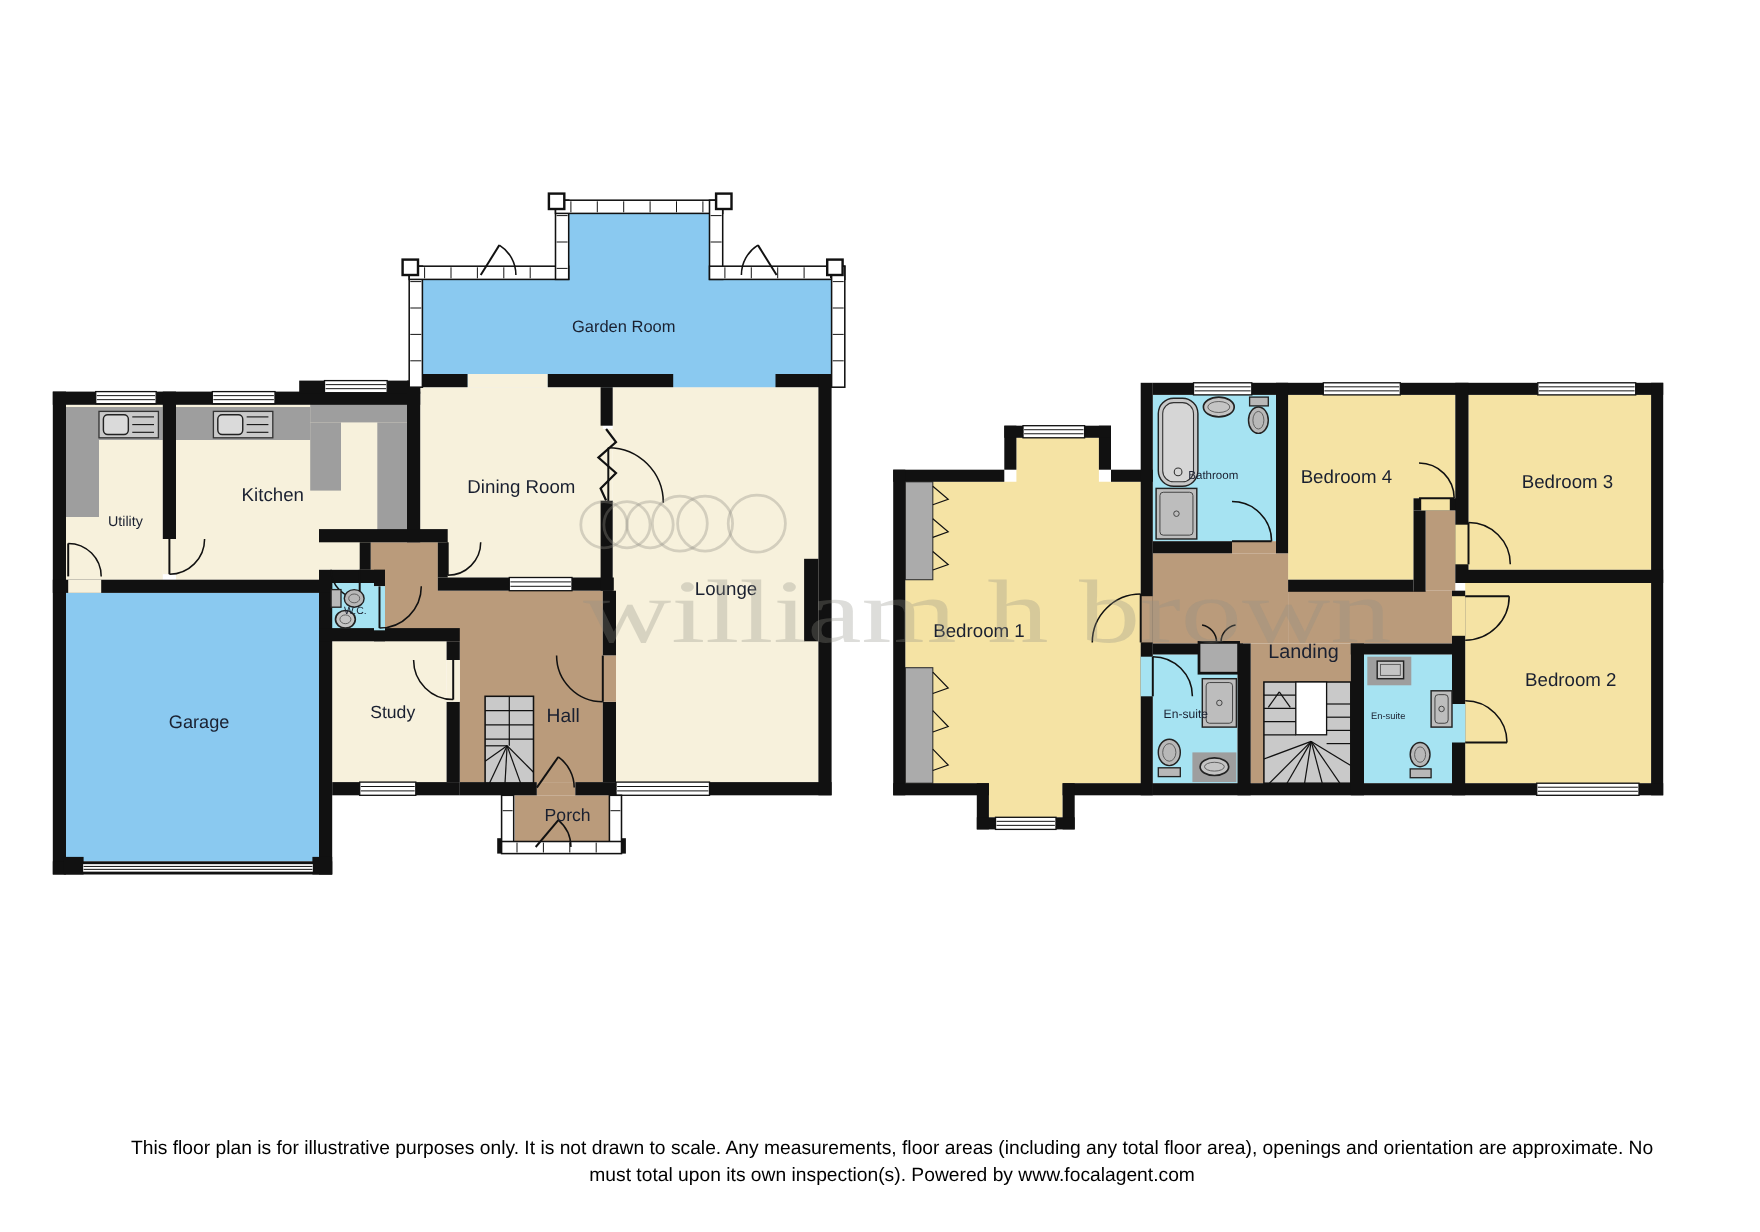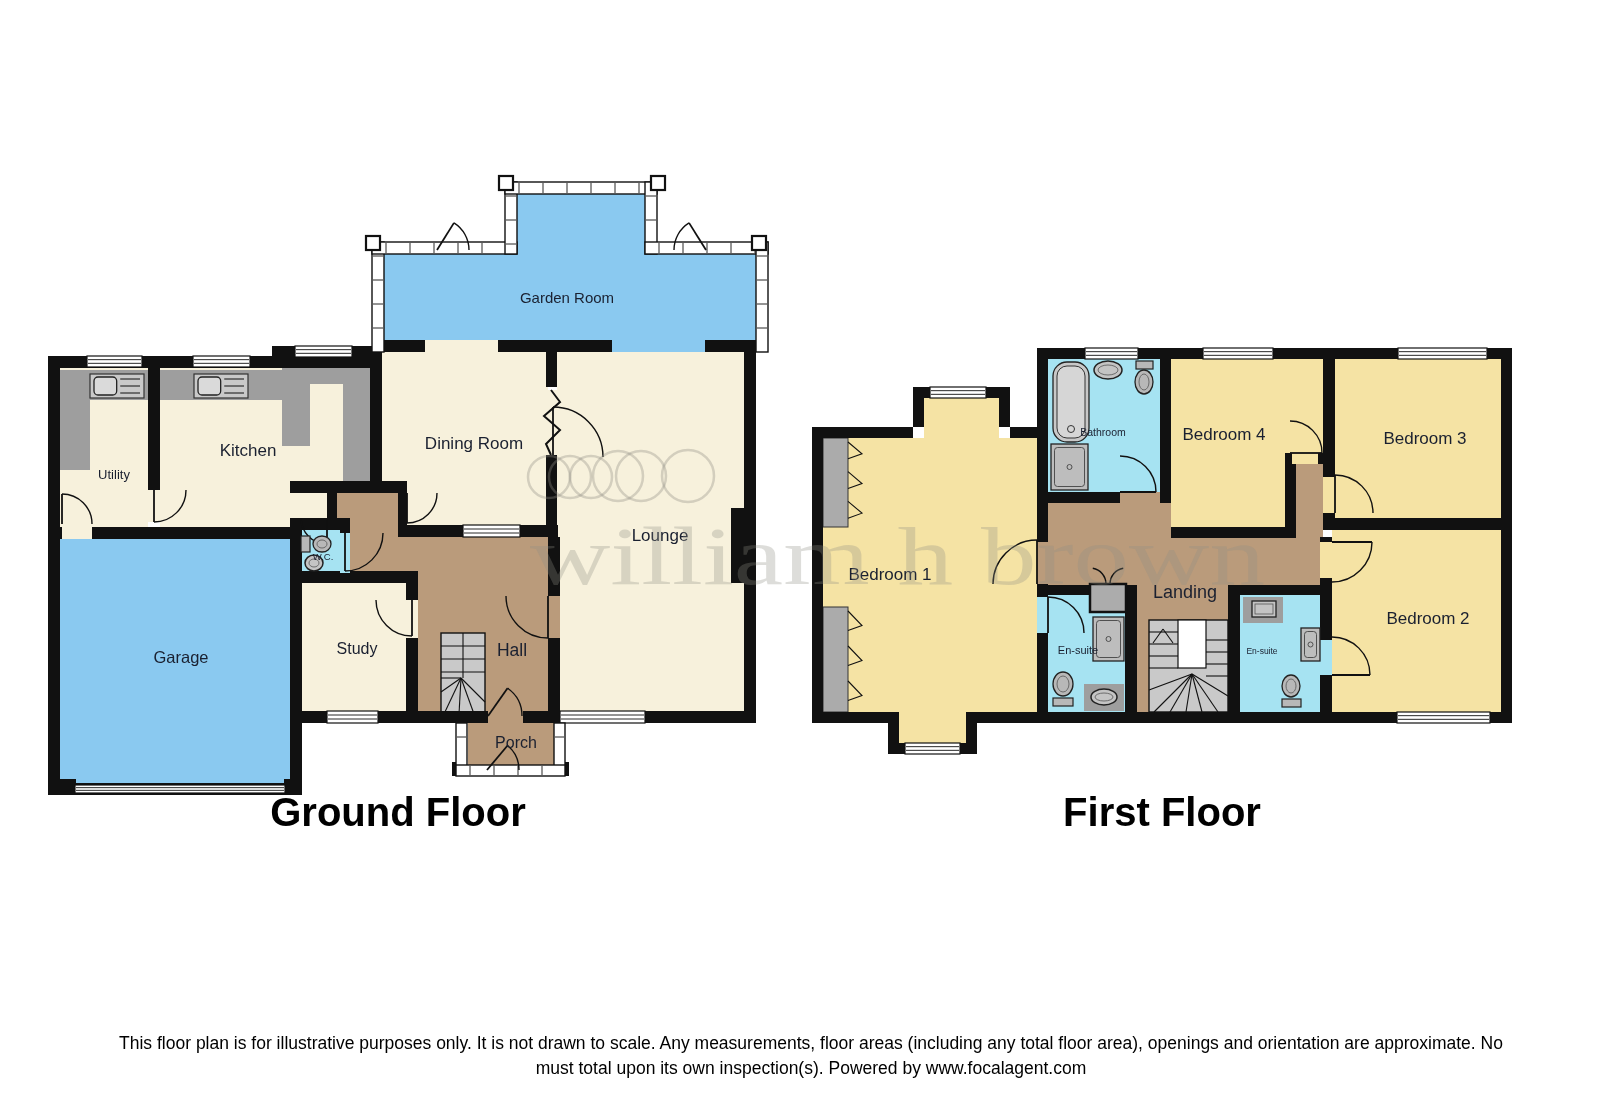--- a/index.html
+++ b/index.html
@@ -492,19 +492,17 @@
       <g>
         <circle cx="549" cy="477" r="21" fill="none" stroke="#8F8D85" stroke-opacity="0.35" stroke-width="2.5"></circle>
         <circle cx="570" cy="477" r="21" fill="none" stroke="#8F8D85" stroke-opacity="0.35" stroke-width="2.5"></circle>
         <circle cx="591" cy="477" r="21" fill="none" stroke="#8F8D85" stroke-opacity="0.35" stroke-width="2.5"></circle>
         <circle cx="618" cy="476" r="25" fill="none" stroke="#8F8D85" stroke-opacity="0.35" stroke-width="2.5"></circle>
         <circle cx="641" cy="476" r="25" fill="none" stroke="#8F8D85" stroke-opacity="0.35" stroke-width="2.5"></circle>
         <circle cx="688" cy="476" r="26" fill="none" stroke="#8F8D85" stroke-opacity="0.35" stroke-width="2.5"></circle>
         <text x="530" y="584" font-size="82" font-family="&quot;Liberation Serif&quot;, serif" fill="#8F8D85" fill-opacity="0.3" textLength="735" lengthAdjust="spacingAndGlyphs">william h brown</text>
       </g>
     </svg>
-  <div class="floor-title" id="ground-title">Ground Floor</div>
-  <div class="floor-title" id="first-title">First Floor</div>
   <div class="disclaimer">
     <div>This floor plan is for illustrative purposes only. It is not drawn to scale. Any measurements, floor areas (including any total floor area), openings and orientation are approximate. No</div>
     <div>must total upon its own inspection(s). Powered by www.focalagent.com</div>
   </div>
 </div>
 
 </body></html>

